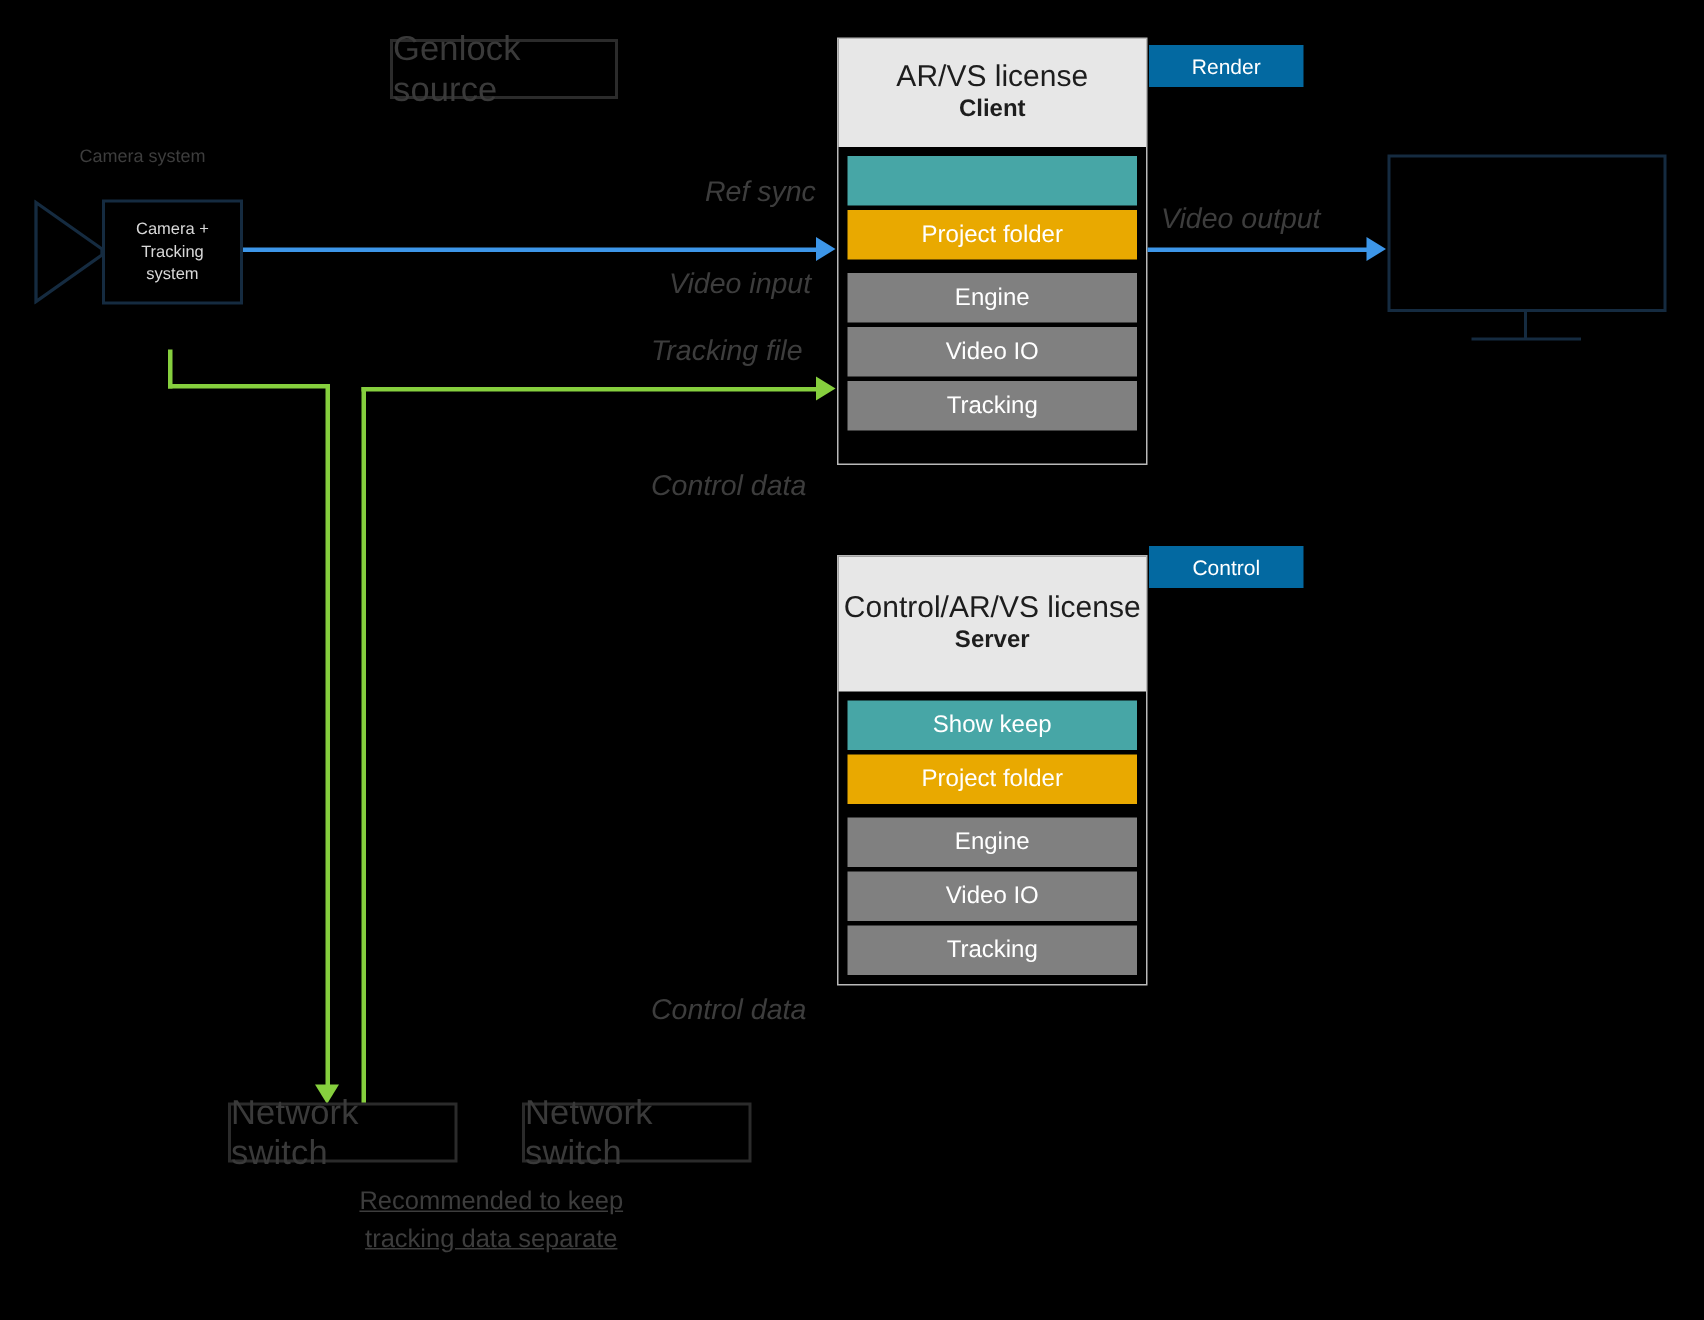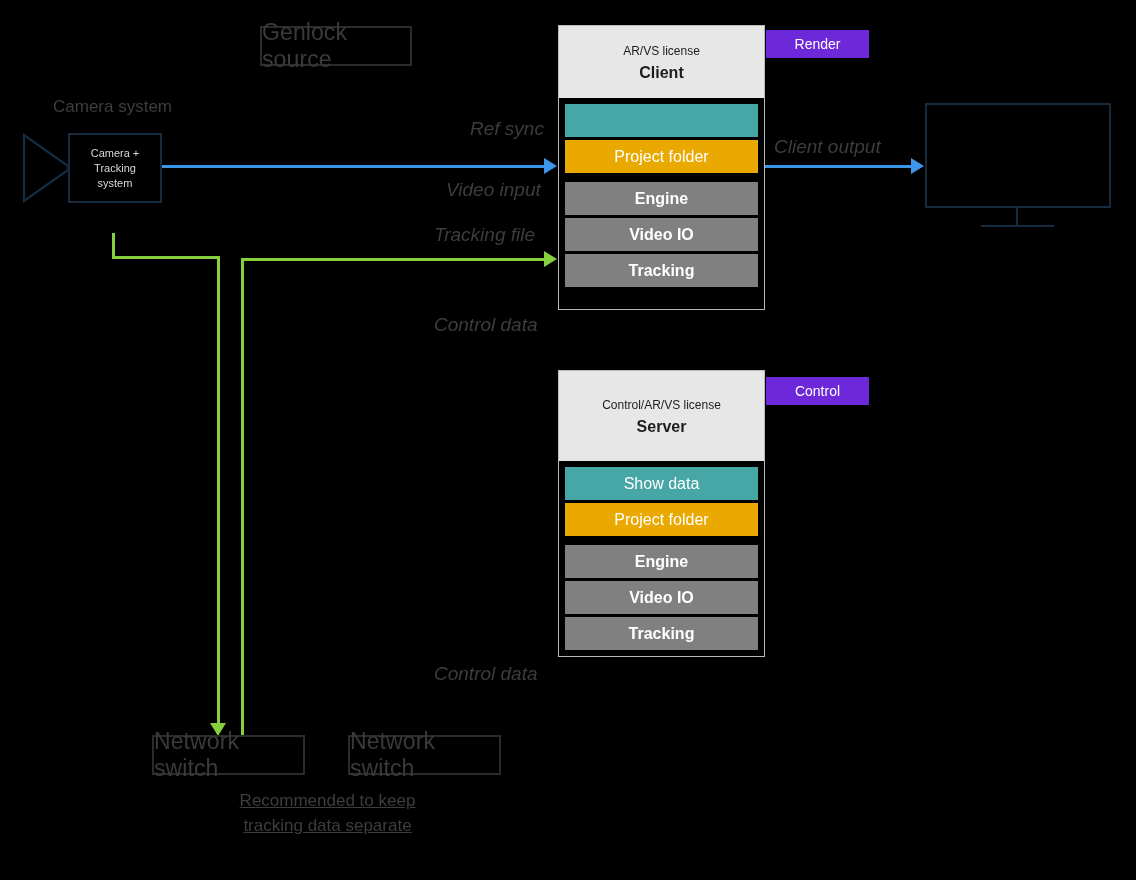--- a/index.html
+++ b/index.html
@@ -28,21 +28,21 @@
     align-items: center;
     justify-content: center;
     background: transparent;
     box-sizing: border-box;
     letter-spacing: .1px;
   }
 
   
   .cam-label {
     color: #3d3d3d;
-    font-size: 17px;
+    font-size: 12px;
     white-space: nowrap;
   }
   .cam-body {
     border: 2px solid #152b40;
     box-sizing: border-box;
     color: #d8d8d8;
     font-size: 11px;
     line-height: 15px;
     text-align: center;
     display: flex;
@@ -63,21 +63,21 @@
     background: #e7e7e7;
     color: #1d1d1d;
     text-align: center;
     display: flex;
     flex-direction: column;
     align-items: center;
     justify-content: center;
     box-sizing: border-box;
   }
   .machine-head .lic {
-    font-size: 12px;
+    font-size: 20px;
     line-height: 22px;
   }
   .machine-head .role {
     font-size: 16px;
     font-weight: bold;
     line-height: 22px;
   }
   .machine-body {
     flex: 1;
     padding: 6px 6px 6px 6px;
@@ -89,27 +89,27 @@
     height: 33px;
     display: flex;
     align-items: center;
     justify-content: center;
     color: #ffffff;
     font-size: 16px;
     box-sizing: border-box;
   }
   .bar.teal   { background: #47a6a6; }
   .bar.orange { background: #e9a900; }
-  .bar.gray   { background: #808080; font-weight: bold; }
+  .bar.gray   { background: #808080; }
   .gap-sm { height: 3px; }
   .gap-md { height: 9px; }
 
   
   .badge {
-    background: #6d28d9;
+    background: #0369a1;
     color: #ffffff;
     font-size: 14px;
     display: flex;
     align-items: center;
     justify-content: center;
     box-sizing: border-box;
   }
 
   
   .monitor-screen {
@@ -221,45 +221,45 @@
       <div class="bar gray">Tracking</div>
     </div>
   </div>
 
   <div class="abs badge" style="left:766px; top:30px; width:103px; height:28px;">
     <span>Render</span>
   </div>
 
   <div class="abs h-line blue" style="left:765px; top:165px; width:148px;"></div>
   <div class="abs arrow-r-blue" style="left:911px; top:158px;"></div>
-  <div class="abs edge-label" style="left:774px; top:136px;">Client output</div>
+  <div class="abs edge-label" style="left:774px; top:136px;">Video output</div>
 
   <div class="abs monitor-screen" style="left:925px; top:103px; width:186px; height:105px;"></div>
   <div class="abs monitor-neck" style="left:1016px; top:208px; width:2px; height:18px;"></div>
   <div class="abs monitor-base" style="left:981px; top:225px; width:73px; height:2px;"></div>
 
   <div class="abs machine" style="left:558px; top:370px; width:207px; height:287px;">
     <div class="machine-head" style="height:96px;">
       <div class="lic">Control/AR/VS license</div>
       <div class="role">Server</div>
     </div>
     <div class="machine-body">
-      <div class="bar teal">Show data</div>
+      <div class="bar teal">Show keep</div>
       <div class="gap-sm"></div>
       <div class="bar orange">Project folder</div>
       <div class="gap-md"></div>
       <div class="bar gray">Engine</div>
       <div class="gap-sm"></div>
       <div class="bar gray">Video IO</div>
       <div class="gap-sm"></div>
       <div class="bar gray">Tracking</div>
     </div>
   </div>
 
-  <div class="abs badge" style="left:766px; top:377px; width:103px; height:28px;">
+  <div class="abs badge" style="left:766px; top:364px; width:103px; height:28px;">
     <span>Control</span>
   </div>
 
   <div class="abs plain-box" style="left:152px; top:735px; width:153px; height:40px;">
     <span>Network switch</span>
   </div>
 
   <div class="abs plain-box" style="left:348px; top:735px; width:153px; height:40px;">
     <span>Network switch</span>
   </div>

